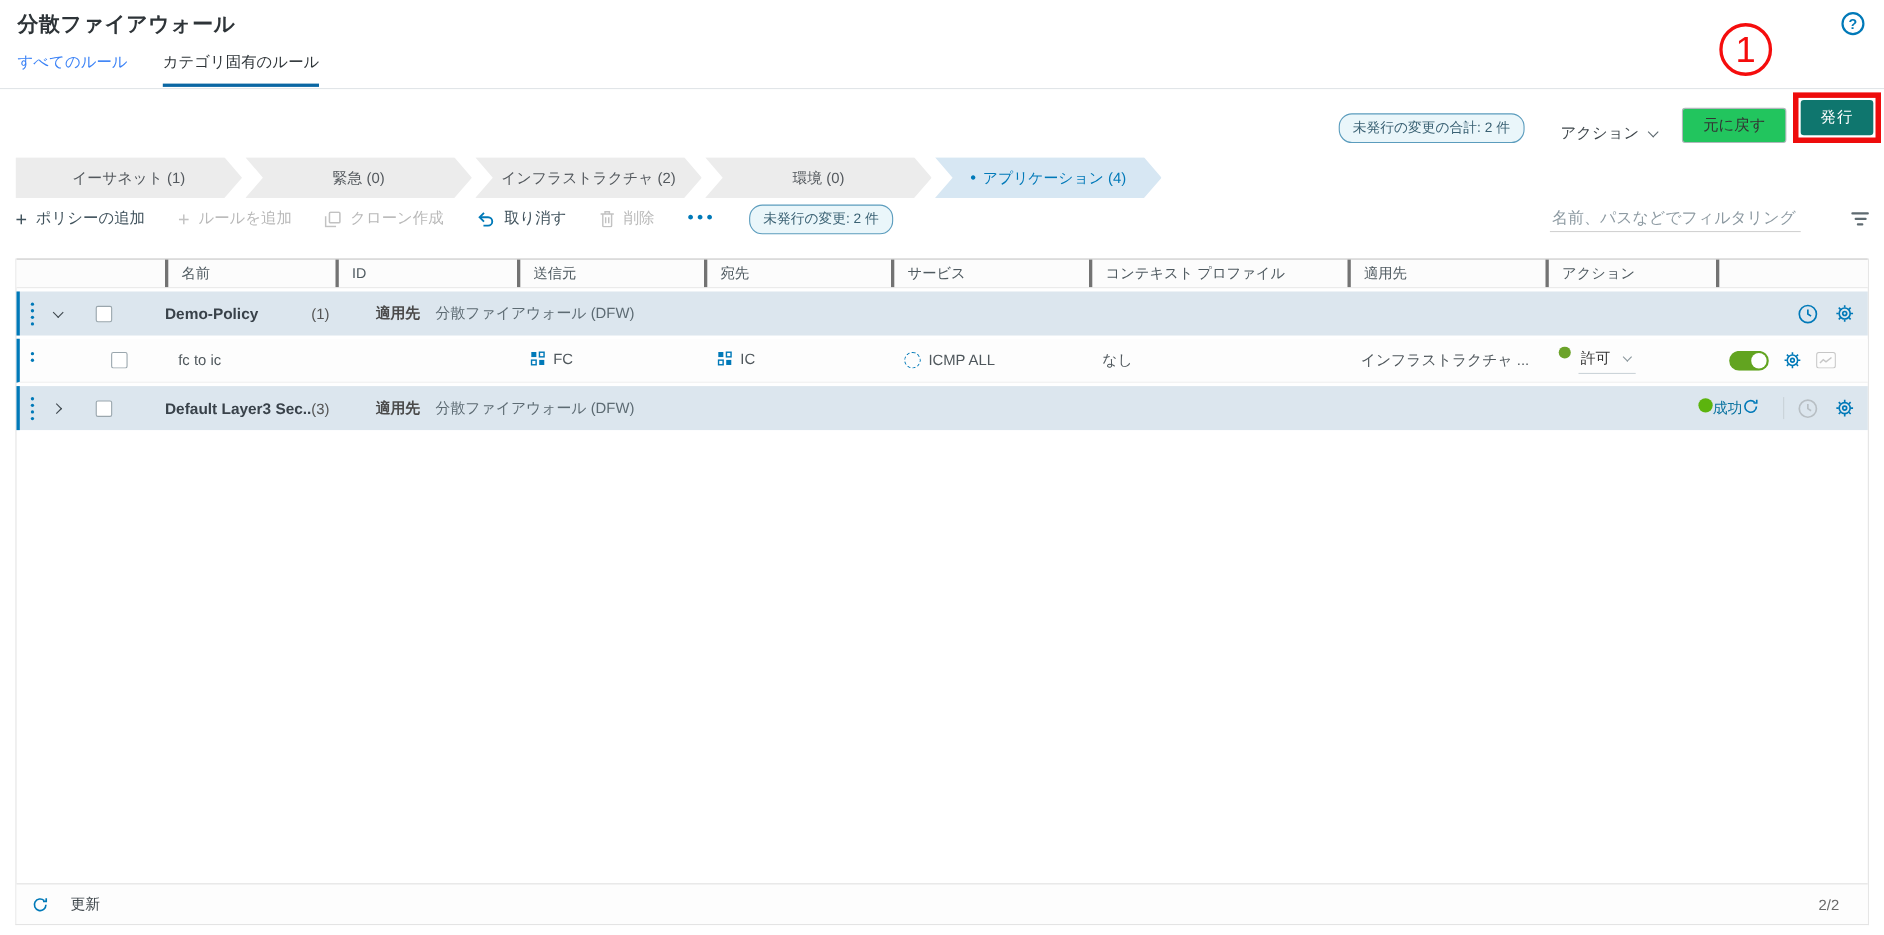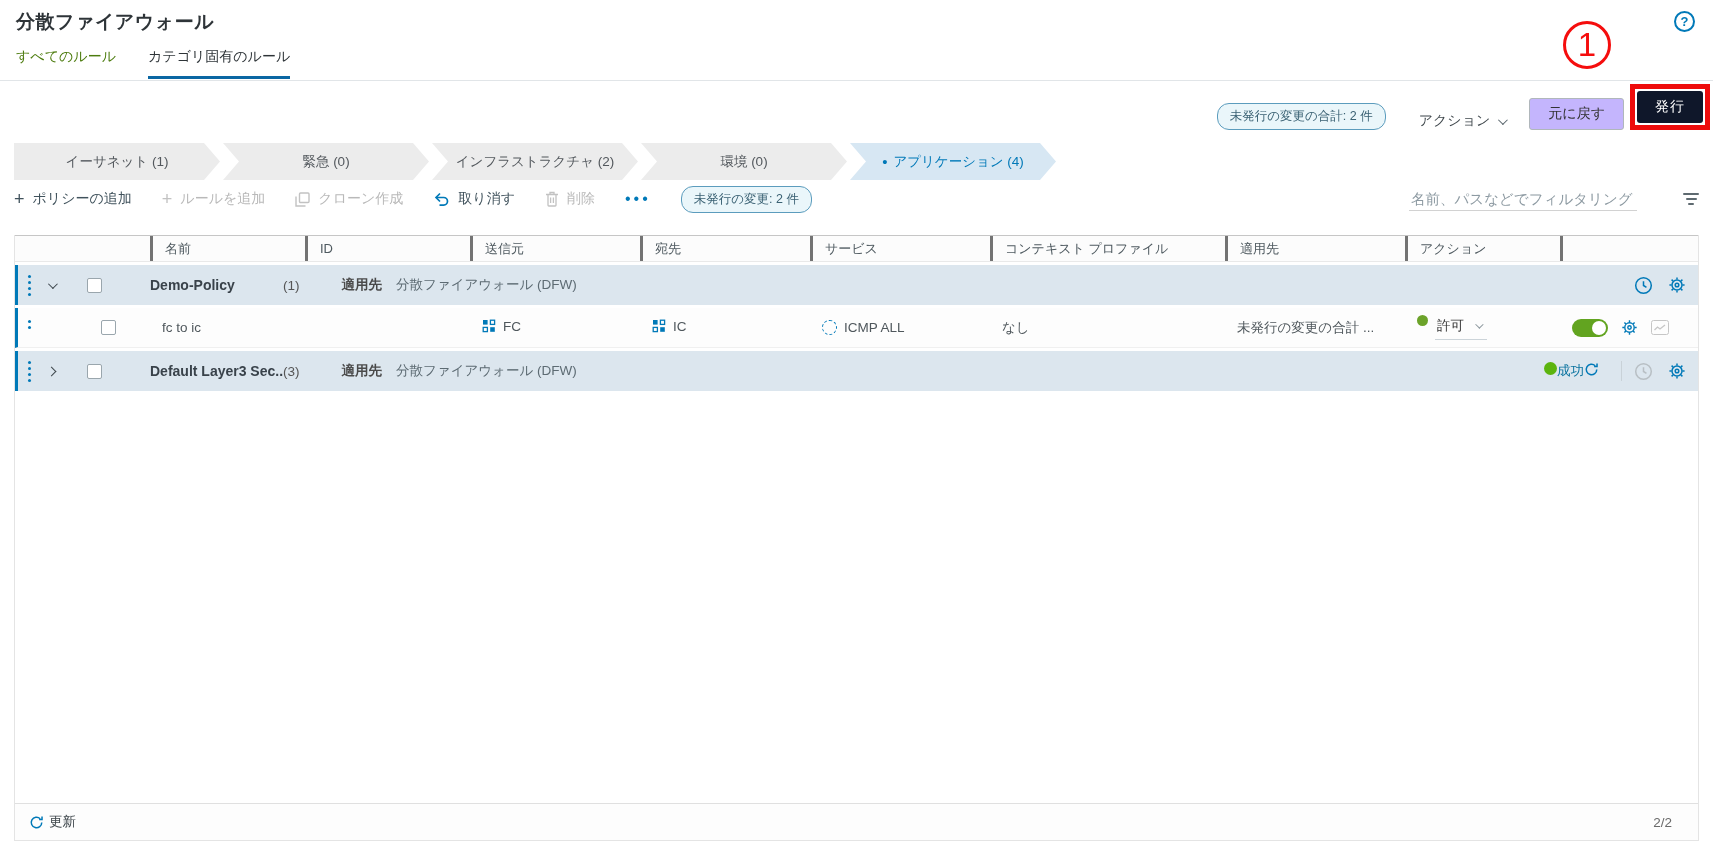--- a/index.html
+++ b/index.html
@@ -6,34 +6,34 @@
   html,body { background:#fff; }
   body { font-family: "Liberation Sans", "DejaVu Sans", sans-serif; }
   .page { position:relative; width:1713px; height:850px; background:#fff; overflow:hidden; color:#454545; }
 
   
   .page-title { position:absolute; top:9px; left:16px; font-size:19px; font-weight:600; color:#2e3438; letter-spacing:.5px; }
   .help-icon { position:absolute; top:11px; right:18px; width:21px; height:21px; border:2px solid #0079b8; border-radius:50%;
                color:#0079b8; font-size:13px; font-weight:700; display:flex; align-items:center; justify-content:center; cursor:pointer; }
 
   .tabs { position:absolute; top:48px; left:16px; display:flex; gap:32px; }
-  .tab { font-size:14px; color:#4d7c0f; padding-bottom:10px; cursor:pointer; }
+  .tab { font-size:14px; color:#3b82f6; padding-bottom:10px; cursor:pointer; }
   .tab.active { color:#2e3438; border-bottom:3px solid #0a67a3; }
   .tabs-divider { position:absolute; top:80px; left:0; right:0; border-bottom:1px solid #e1e5e8; }
 
   
   .actionbar { position:absolute; top:84px; left:0; right:3px; height:46px; display:flex; align-items:flex-end; justify-content:flex-end; }
   .pill { border:1px solid #5b9cbd; background:#eaf6fa; color:#3a6173; border-radius:12px; padding:4px 12px; font-size:12.5px; white-space:nowrap; }
   .actions-dd { margin-left:33px; font-size:14px; color:#3f474c; display:flex; align-items:center; gap:8px; cursor:pointer; }
   .chev { width:7px; height:7px; border-right:1.6px solid #5a6artic; border-right:1.6px solid #5a666d; border-bottom:1.6px solid #5a666d; display:inline-block; }
   .chev.down { transform:rotate(45deg) translateY(-2px); }
   .chev.right { transform:rotate(-45deg); }
-  .btn-outline { margin-left:24px; border:1px solid #b0b7bb; background:#c4b5fd; color:#333; font-size:14px; padding:6px 18px; border-radius:3px; cursor:pointer; }
+  .btn-outline { margin-left:24px; border:1px solid #b0b7bb; background:#22c55e; color:#333; font-size:14px; padding:6px 18px; border-radius:3px; cursor:pointer; }
   .publish-wrap { margin-left:6px; border:5px solid #ee0c0c; padding:2px; }
-  .btn-primary { background:#0f172a; color:#fff; font-size:14px; padding:7px 18px; border-radius:3px; border:none; cursor:pointer; letter-spacing:1px; }
+  .btn-primary { background:#0f766e; color:#fff; font-size:14px; padding:7px 18px; border-radius:3px; border:none; cursor:pointer; letter-spacing:1px; }
   .annotation-circle { position:absolute; top:21px; left:1563px; width:48px; height:48px; border:3px solid #f50d0d; border-radius:50%;
                        color:#f50d0d; font-size:33px; font-weight:500; display:flex; align-items:center; justify-content:center; background:transparent; }
 
   
   .catbar { position:absolute; top:143px; left:14px; display:flex; height:37px; }
   .cat { width:206px; height:37px; margin-right:3px; background:#ececec; color:#53585d; font-size:13.5px;
          display:flex; align-items:center; justify-content:center; gap:6px; cursor:pointer;
          clip-path: polygon(0 0, calc(100% - 16px) 0, 100% 50%, calc(100% - 16px) 100%, 0 100%, 16px 50%); }
   .cat:first-child { clip-path: polygon(0 0, calc(100% - 16px) 0, 100% 50%, calc(100% - 16px) 100%, 0 100%); }
   .cat.active { background:#d7e7f3; color:#0079b8; }
@@ -94,21 +94,21 @@
   .svc-icon { width:15px; height:15px; border:1.8px dashed #0079b8; border-radius:50%; flex-shrink:0; }
   .action-select { display:flex; align-items:center; gap:11px; border-bottom:1px solid #ccd4d9; padding:2px 6px 4px 2px; cursor:pointer; }
   .action-select .chev { border-color:#8a969c; width:6px; height:6px; }
   .action-label { color:#333; }
   .toggle { width:36px; height:18px; background:#62a420; border-radius:9px; position:relative; cursor:pointer; flex-shrink:0; }
   .toggle::after { content:""; position:absolute; right:2px; top:2px; width:14px; height:14px; background:#fff; border-radius:50%; }
   .icons-cell { display:flex; align-items:center; gap:13px; }
 
   .tfoot { position:absolute; left:0; right:0; bottom:0; height:37px; border-top:1px solid #e0e0e0; background:#fdfdfd;
            display:flex; align-items:center; padding:0 14px; font-size:13.5px; color:#3f474c; }
-  .refresh-btn { display:flex; gap:5px; cursor:pointer; }
+  .refresh-btn { display:flex; gap:20px; cursor:pointer; }
   .page-indicator { margin-left:auto; color:#6a6a6a; padding-right:12px; }
 </style>
 </head>
 <body>
 
 <div class="page">
 
   <div class="page-title">分散ファイアウォール</div>
   <div class="help-icon">?</div>
 
@@ -275,21 +275,21 @@
         <span>IC</span>
       </div>
       <div class="cell">
         <span class="svc-icon"></span>
         <span>ICMP ALL</span>
       </div>
       <div class="cell">
         <span>なし</span>
       </div>
       <div class="cell">
-        <span>未発行の変更の合計 ...</span>
+        <span>インフラストラクチャ ...</span>
       </div>
       <div class="cell">
         <span class="dot action"></span>
         <span class="action-select">
           <span class="action-label">許可</span>
           <i class="chev down"></i>
         </span>
       </div>
       <div class="cell icons-cell">
         <span class="toggle"></span>

